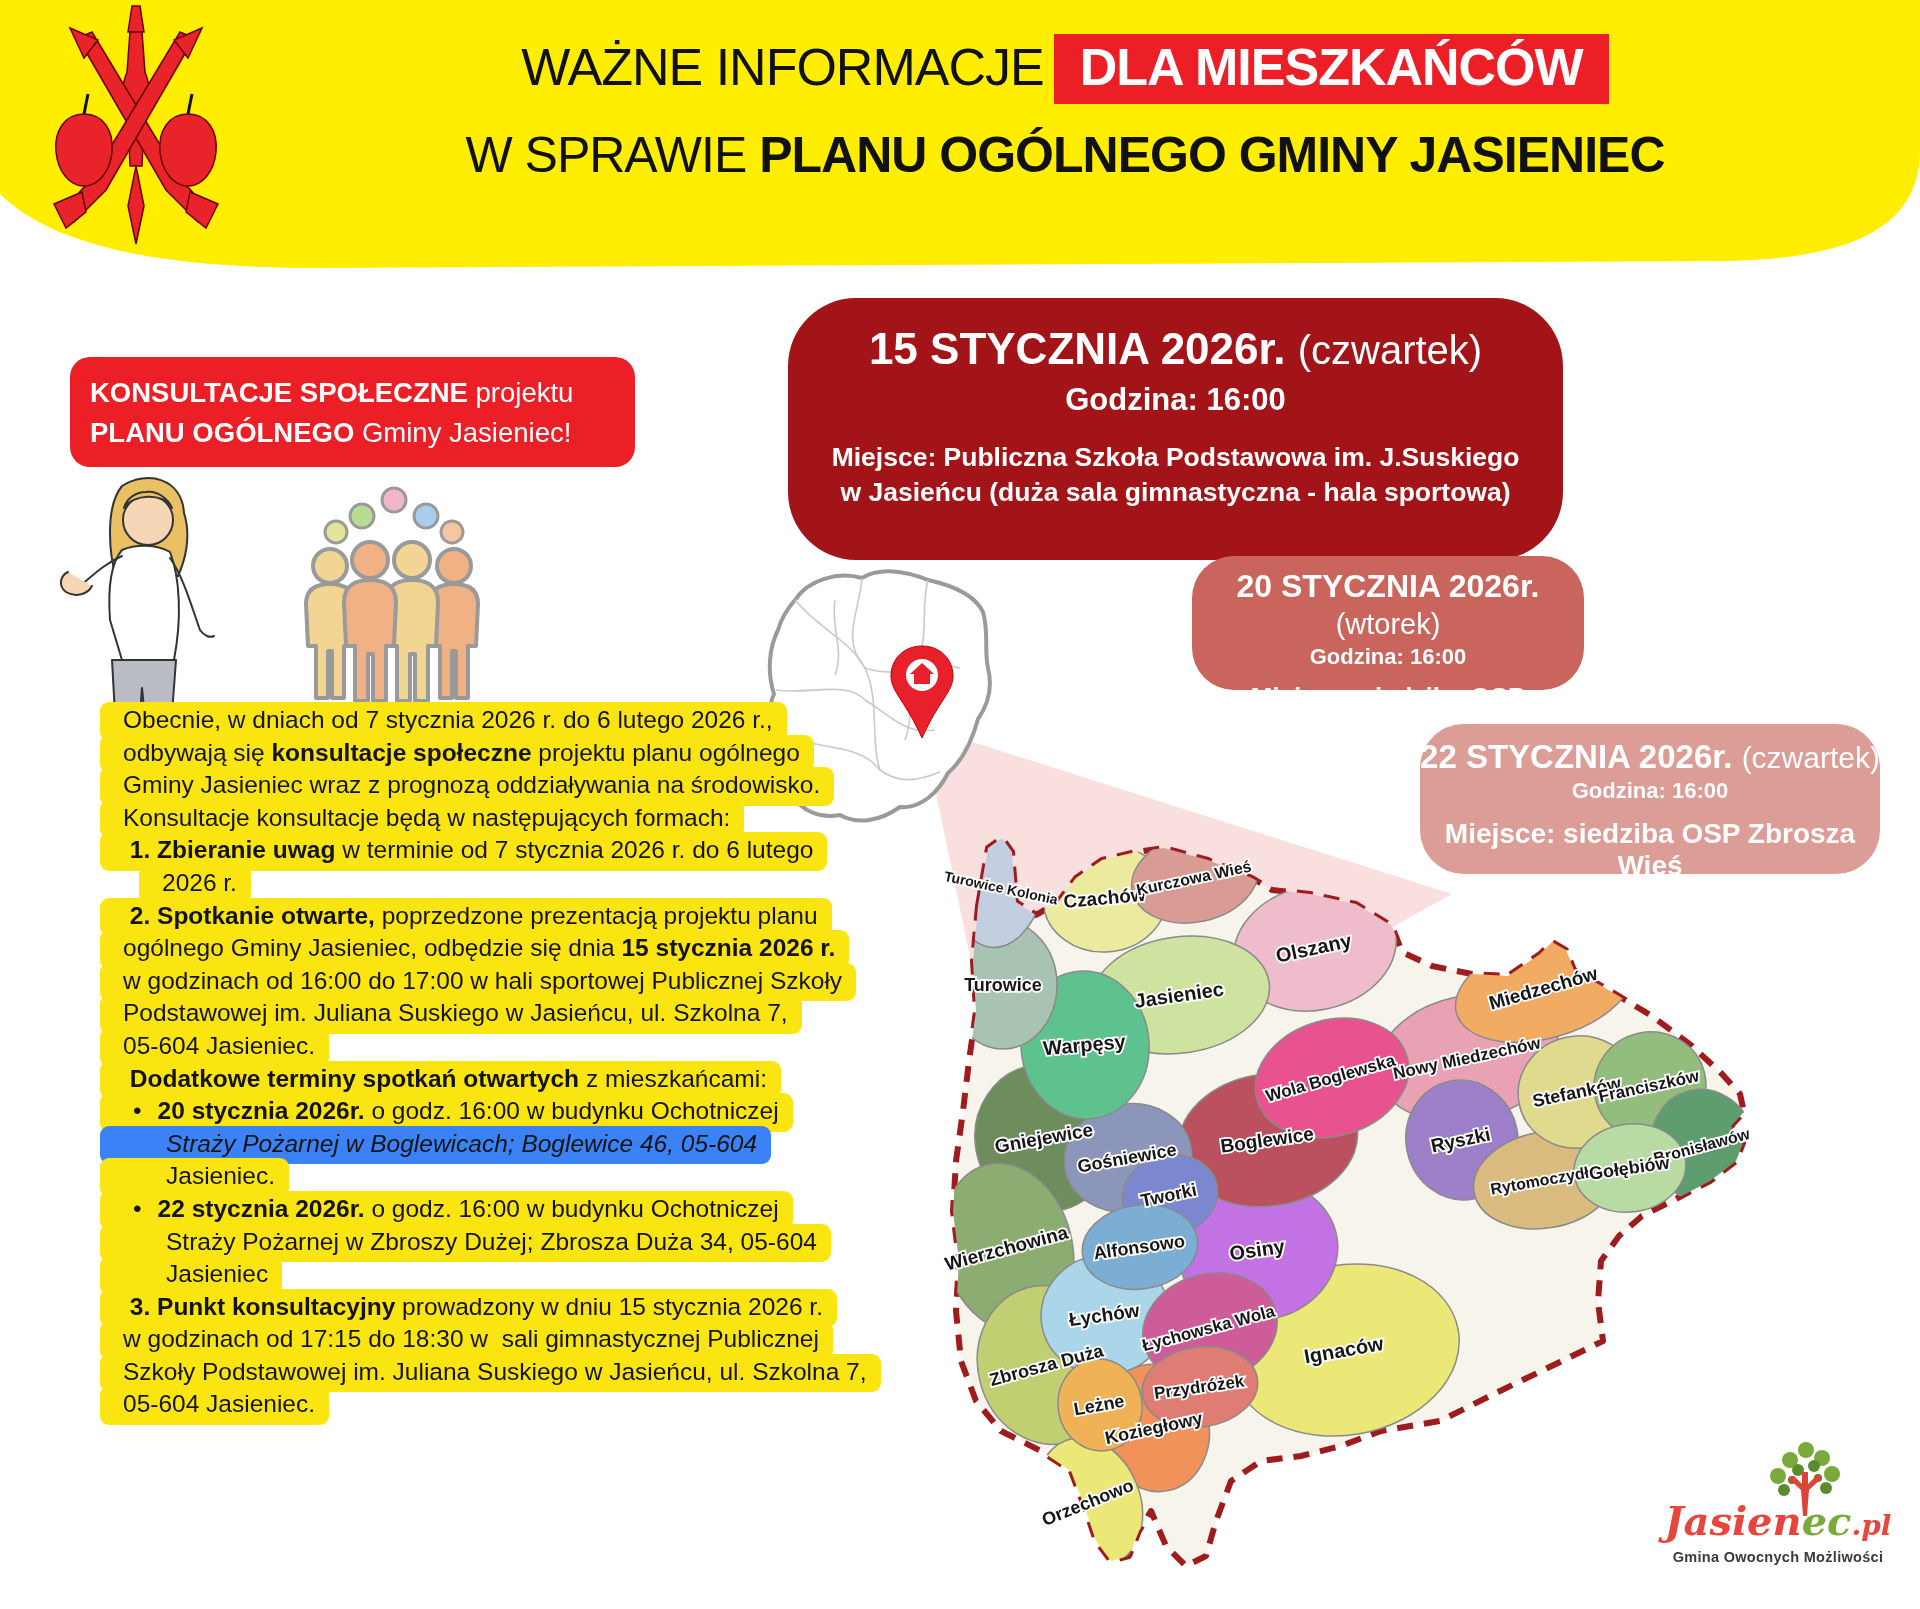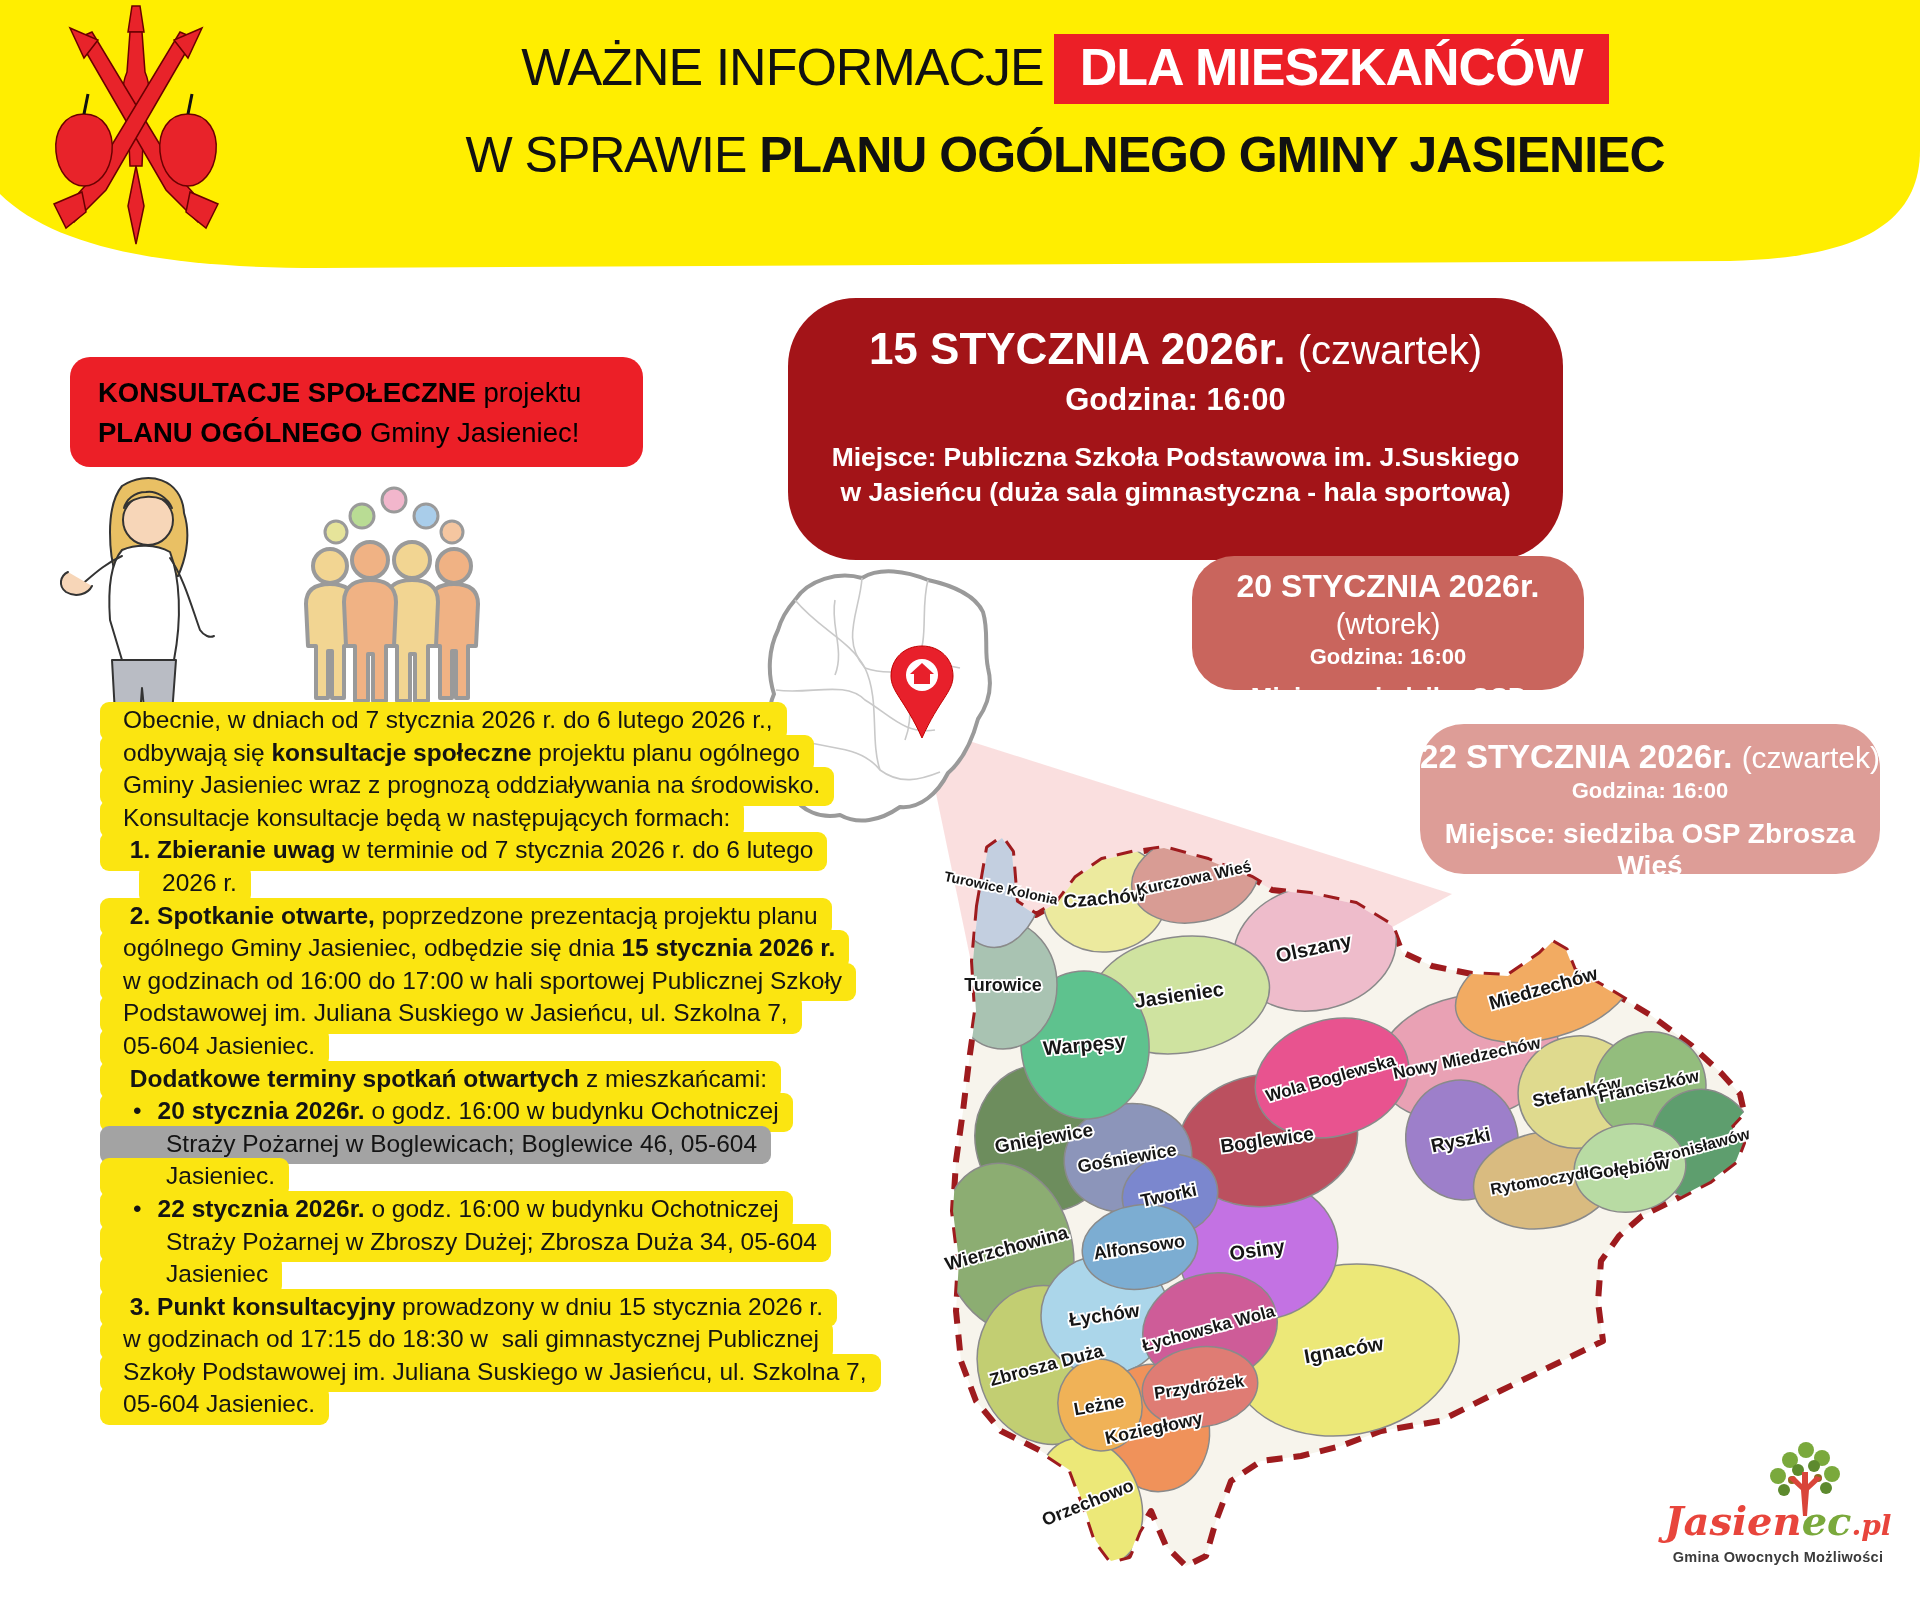--- a/index.html
+++ b/index.html
@@ -10,22 +10,22 @@
   #banner-svg{left:0;top:0;width:1920px;height:300px;}
   .title-l1{left:250px;right:40px;top:34px;text-align:center;font-size:52px;color:#111;
             letter-spacing:-1px;white-space:nowrap;}
   .title-l1 .t-reg{font-weight:400;}
   .t-badge{background:#EC1F27;color:#fff;font-weight:800;padding:3px 26px 7px 26px;margin-left:10px;display:inline-block;}
   .title-l2{left:250px;right:40px;top:126px;text-align:center;font-size:50px;color:#111;
             letter-spacing:-1px;white-space:nowrap;}
   .title-l2 .t-reg{font-weight:400;}
   .title-l2 .t-bold{font-weight:800;}
   
-  .konsult-box{left:70px;top:357px;width:545px;background:#EC1F27;color:#000000;border-radius:20px;
-               padding:16px 0 14px 28px;font-size:27.5px;line-height:40px;}
+  .konsult-box{left:70px;top:357px;width:545px;background:#EC1F27;color:#ffffff;border-radius:20px;
+               padding:16px 0 14px 20px;font-size:27.5px;line-height:40px;}
   .konsult-box .b{font-weight:800;}
   
   .event{color:#fff;text-align:center;}
   .event .date{font-weight:800;}
   .event .wd{font-weight:300;}
   .event .time{font-weight:700;}
   .event .place{font-weight:700;}
   .event-main{left:788px;top:298px;width:775px;height:262px;border-radius:68px;background:#A31418;}
   .event-main .row1{margin-top:26px;font-size:44px;}
   .event-main .wd{font-size:40px;}
@@ -293,21 +293,21 @@
       <div class="bl ind0"><span class="hl" style="background: rgb(251, 229, 17);"><span>Konsultacje konsultacje będą w następujących formach:</span></span></div>
       <div class="bl ind0"><span class="hl" style="background: rgb(251, 229, 17);"><span> </span><span class="b">1. Zbieranie uwag</span><span> w terminie od 7 stycznia 2026 r. do 6 lutego</span></span></div>
       <div class="bl ind0"><span class="hl" style="background: rgb(251, 229, 17); margin-left: 39px;"><span>2026 r.</span></span></div>
       <div class="bl ind0"><span class="hl" style="background: rgb(251, 229, 17);"><span> </span><span class="b">2. Spotkanie otwarte,</span><span> poprzedzone prezentacją projektu planu</span></span></div>
       <div class="bl ind0"><span class="hl" style="background: rgb(251, 229, 17);"><span>ogólnego Gminy Jasieniec, odbędzie się dnia </span><span class="b">15 stycznia 2026 r.</span></span></div>
       <div class="bl ind0"><span class="hl" style="background: rgb(251, 229, 17);"><span>w godzinach od 16:00 do 17:00 w hali sportowej Publicznej Szkoły</span></span></div>
       <div class="bl ind0"><span class="hl" style="background: rgb(251, 229, 17);"><span>Podstawowej im. Juliana Suskiego w Jasieńcu, ul. Szkolna 7,</span></span></div>
       <div class="bl ind0"><span class="hl" style="background: rgb(251, 229, 17);"><span>05-604 Jasieniec.</span></span></div>
       <div class="bl ind0"><span class="hl" style="background: rgb(251, 229, 17);"><span> </span><span class="b">Dodatkowe terminy spotkań otwartych</span><span> z mieszkańcami:</span></span></div>
       <div class="bl ind1"><span class="hl" style="background: rgb(251, 229, 17);"><span class="blt">•</span><span class="b">20 stycznia 2026r.</span><span> o godz. 16:00 w budynku Ochotniczej</span></span></div>
-      <div class="bl ind2"><span class="hl" style="background: #a3a3a3;"><span>Straży Pożarnej w Boglewicach; Boglewice 46, 05-604</span></span></div>
+      <div class="bl ind2"><span class="hl" style="background: #3b82f6; font-style: italic;"><span>Straży Pożarnej w Boglewicach; Boglewice 46, 05-604</span></span></div>
       <div class="bl ind2"><span class="hl" style="background: rgb(251, 229, 17);"><span>Jasieniec.</span></span></div>
       <div class="bl ind1"><span class="hl" style="background: rgb(251, 229, 17);"><span class="blt">•</span><span class="b">22 stycznia 2026r.</span><span> o godz. 16:00 w budynku Ochotniczej</span></span></div>
       <div class="bl ind2"><span class="hl" style="background: rgb(251, 229, 17);"><span>Straży Pożarnej w Zbroszy Dużej; Zbrosza Duża 34, 05-604</span></span></div>
       <div class="bl ind2"><span class="hl" style="background: rgb(251, 229, 17);"><span>Jasieniec</span></span></div>
       <div class="bl ind0"><span class="hl" style="background: rgb(251, 229, 17);"><span> </span><span class="b">3. Punkt konsultacyjny</span><span> prowadzony w dniu 15 stycznia 2026 r.</span></span></div>
       <div class="bl ind0"><span class="hl" style="background: rgb(251, 229, 17);"><span>w godzinach od 17:15 do 18:30 w  sali gimnastycznej Publicznej</span></span></div>
       <div class="bl ind0"><span class="hl" style="background: rgb(251, 229, 17);"><span>Szkoły Podstawowej im. Juliana Suskiego w Jasieńcu, ul. Szkolna 7,</span></span></div>
       <div class="bl ind0"><span class="hl" style="background: rgb(251, 229, 17);"><span>05-604 Jasieniec.</span></span></div>
     </div>
 

